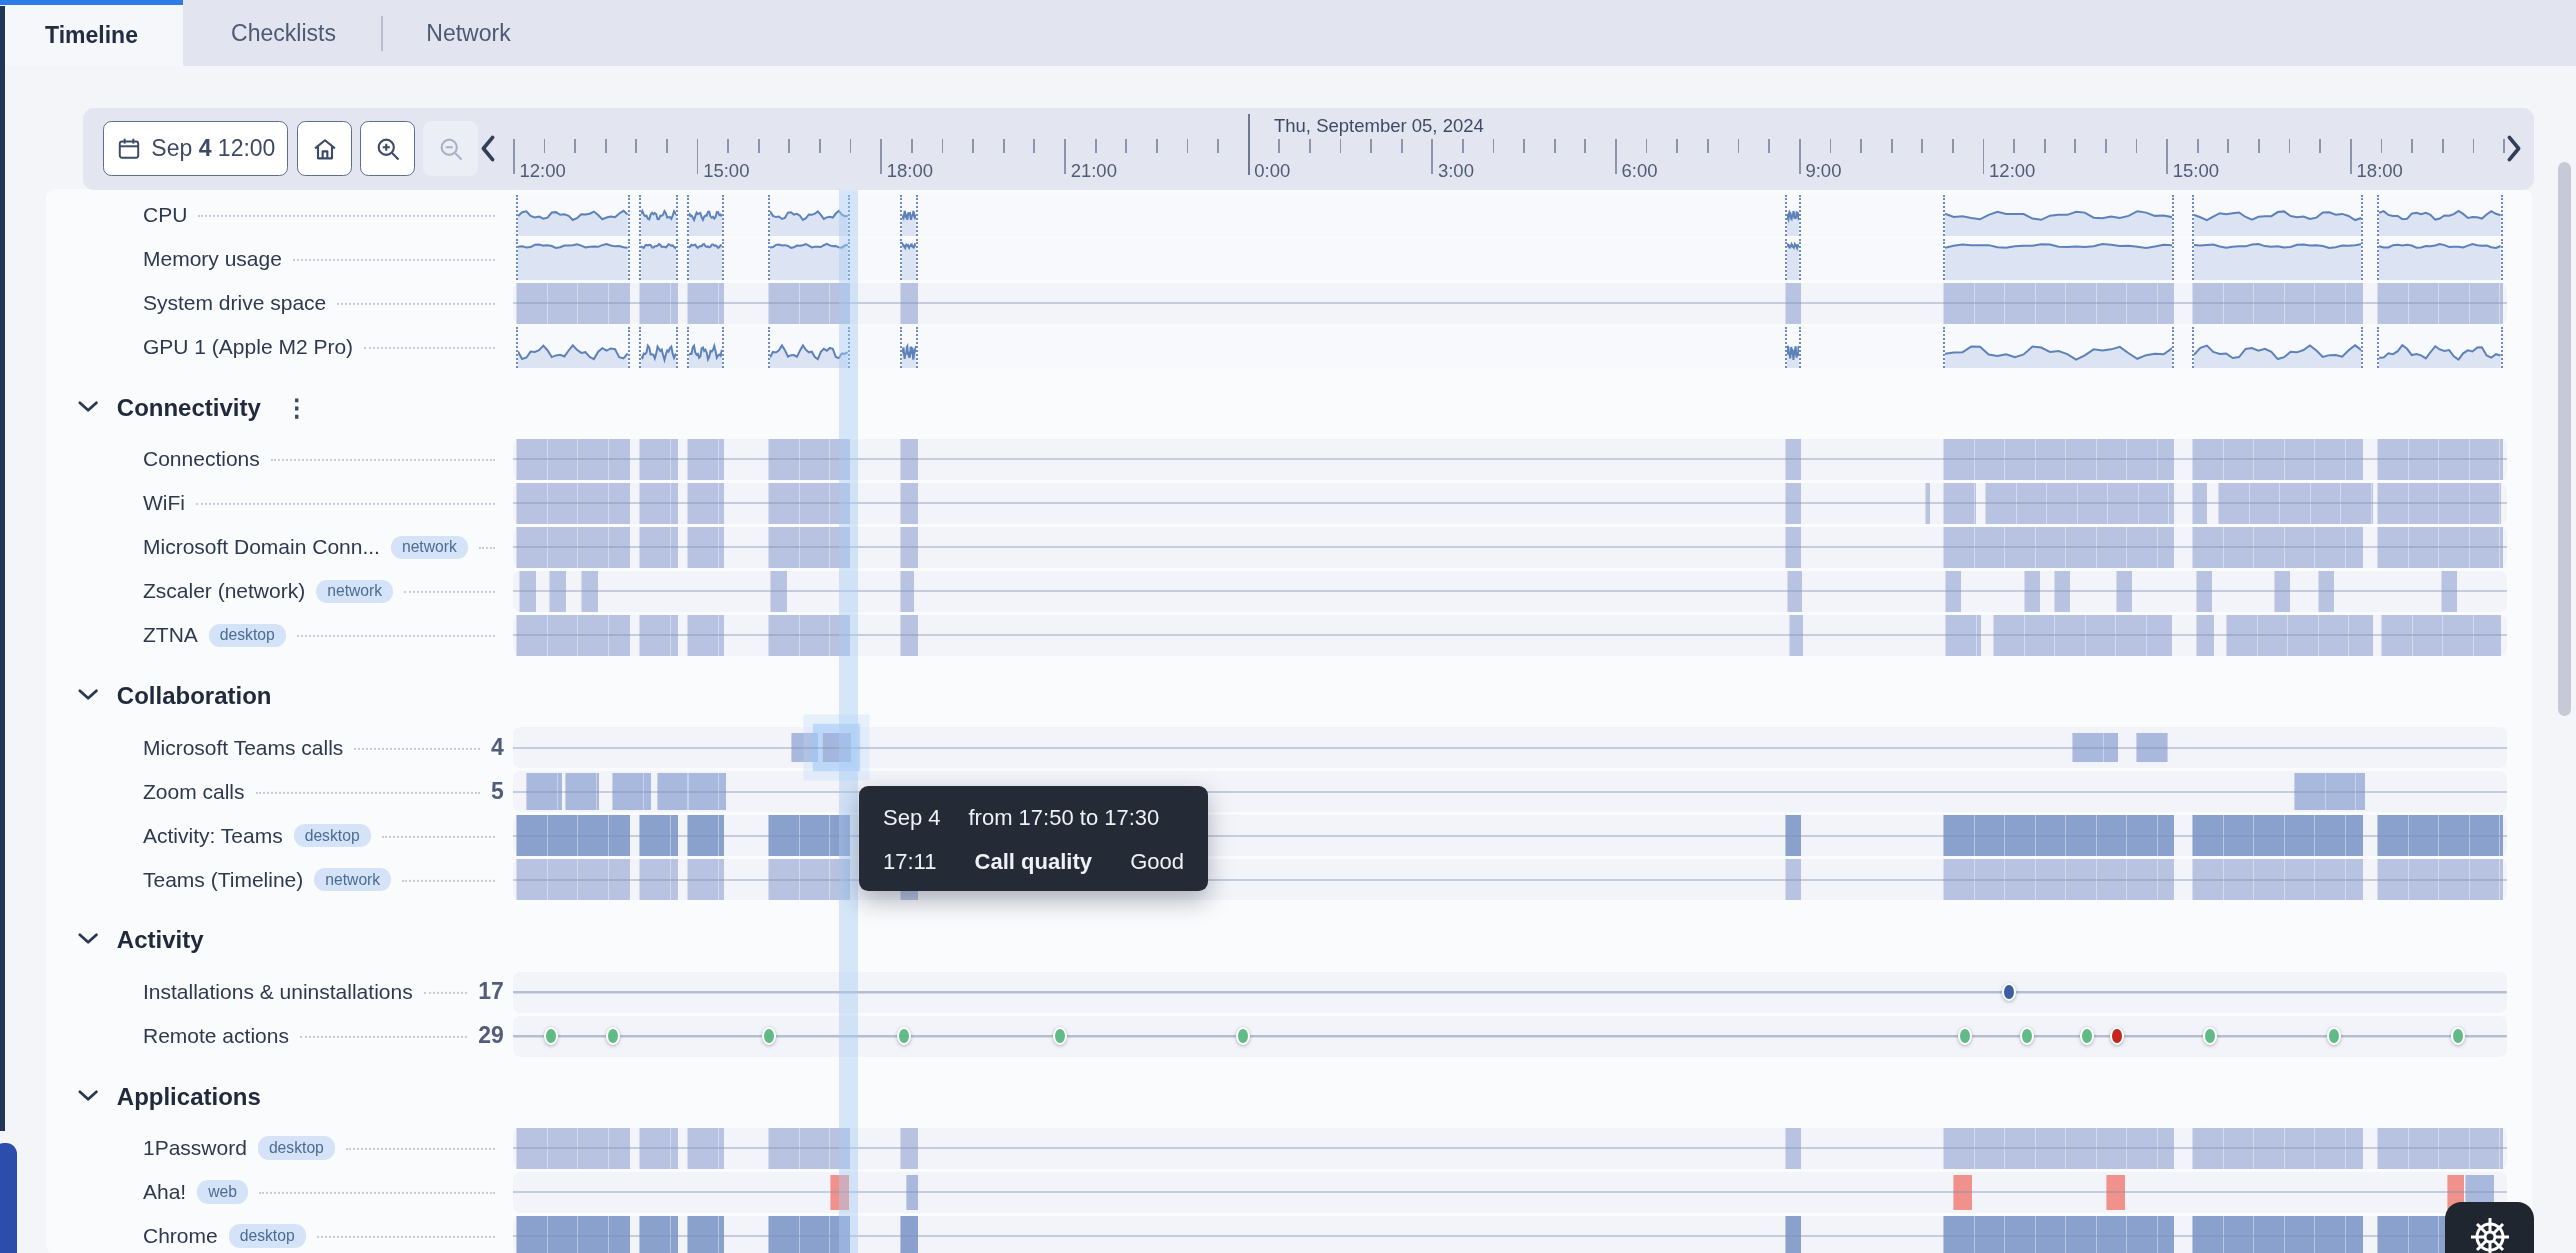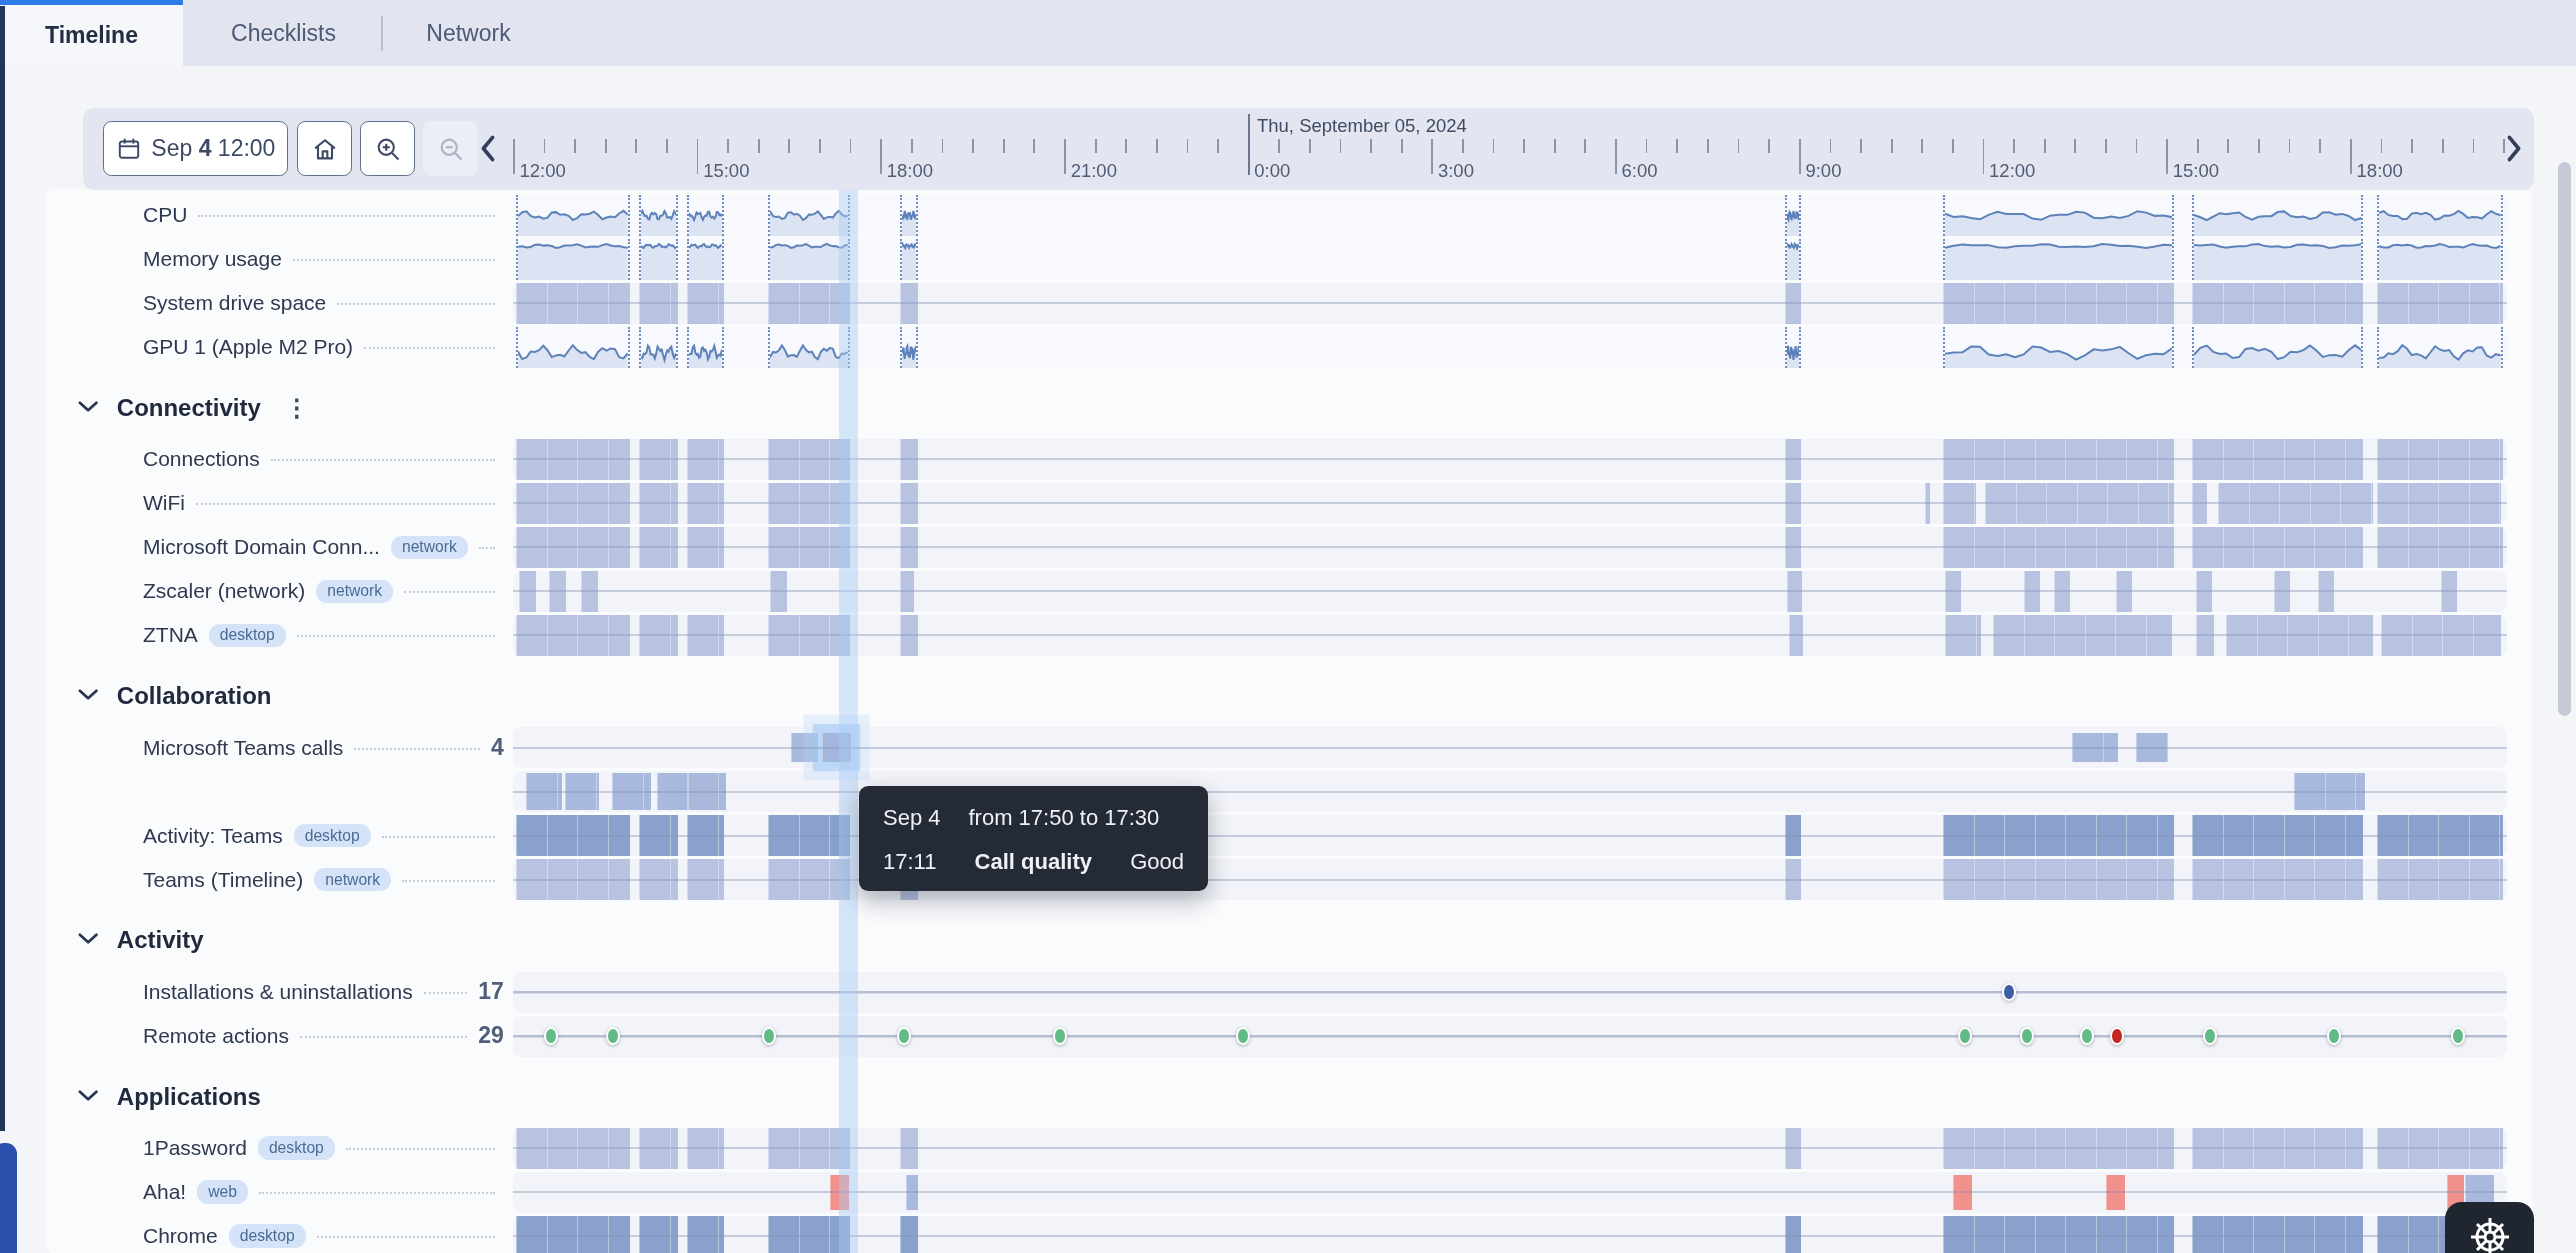--- a/index.html
+++ b/index.html
@@ -29,21 +29,21 @@
   .chev { position:absolute; top:20.3px; width:24px; height:41px; cursor:pointer; }
   svg.icon { display:block; }
 
   
   .ruler { position:absolute; left:429px; top:0; width:1994px; height:82px; }
   .tick { position:absolute; width:1.8px; background:#8b94a8; }
   .tick.minor { top:31px; height:14px; }
   .tick.major { top:31px; height:35px; }
   .tick.datetick { top:5.5px; height:61px; background:#6d7890; }
   .tick-label { position:absolute; top:52px; font-size:18.5px; color:#505c74; white-space:nowrap; }
-  .ruler-date { position:absolute; top:7.4px; font-size:18.5px; color:#3f4b64; white-space:nowrap; }
+  .ruler-date { position:absolute; top:7.4px; font-size:18.5px; color:#3f4b64; white-space:nowrap;margin-left:17px; }
 
   
   .rows { position:absolute; left:51px; top:193px; width:2479px; }
   .sec-header { height:37px; margin:20.3px 0 11px 0; display:flex; align-items:center; }
   .sec-chev { margin-left:27px; cursor:pointer; }
   .sec-title { margin-left:18.5px; font-size:24px; font-weight:bold; color:#202a3c; }
   .kebab { margin-left:24px; font-size:24px; font-weight:bold; color:#3c4860; letter-spacing:0; cursor:pointer; line-height:11px; }
   .row { position:relative; height:44px; }
   .labelzone { position:absolute; left:0; top:0; width:462px; height:44px; display:flex; align-items:center; padding-left:92px; padding-right:7.4px; }
   .rlabel { font-size:21px; color:#2e3950; white-space:nowrap; }
@@ -493,20 +493,25 @@
       </div>
       <div class="track">
         <div class="midline"></div>
         <div class="cell m" style="left: 13.95%; width: 1.35%; top: 5.5px; height: 29.5px;"></div>
         <div class="cell sel" style="left: 15.5%; width: 1.45%; top: 5.5px; height: 29.5px;"></div>
         <div class="cell m" style="left: 78.2%; width: 2.3%; top: 5.5px; height: 29.5px;"></div>
         <div class="cell m" style="left: 81.4%; width: 1.6%; top: 5.5px; height: 29.5px;"></div>
       </div>
     </div>
     <div class="row">
+      <div class="labelzone">
+        <div class="rlabel">Zoom calls</div>
+        <div class="leader"></div>
+        <div class="count">5</div>
+      </div>
       <div class="track">
         <div class="midline"></div>
         <div class="cell m" style="left: 0.65%; width: 1.8%; top: 1.8px; height: 37px;"></div>
         <div class="cell m" style="left: 2.6%; width: 1.7%; top: 1.8px; height: 37px;"></div>
         <div class="cell m" style="left: 4.95%; width: 1.95%; top: 1.8px; height: 37px;"></div>
         <div class="cell m" style="left: 7.2%; width: 3.5%; top: 1.8px; height: 37px;"></div>
         <div class="cell m" style="left: 89.3%; width: 3.6%; top: 1.8px; height: 37px;"></div>
       </div>
     </div>
     <div class="row">

